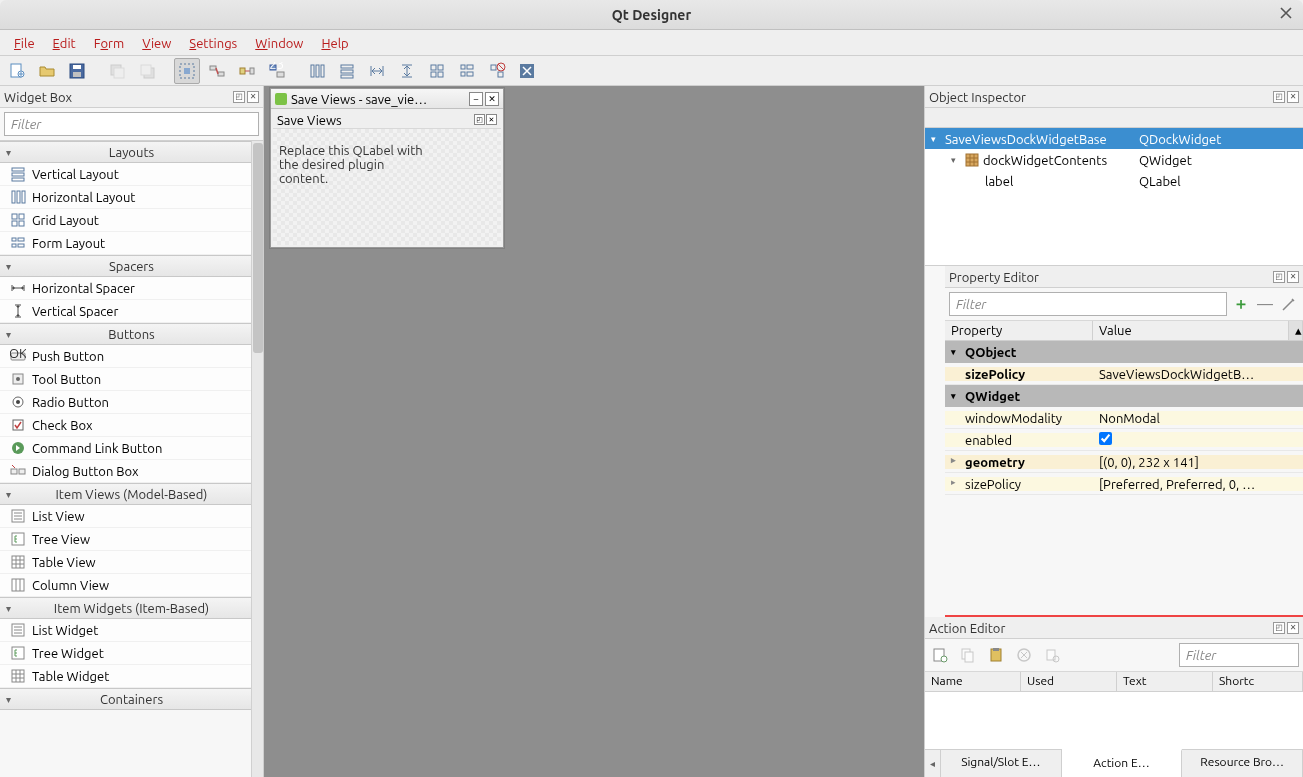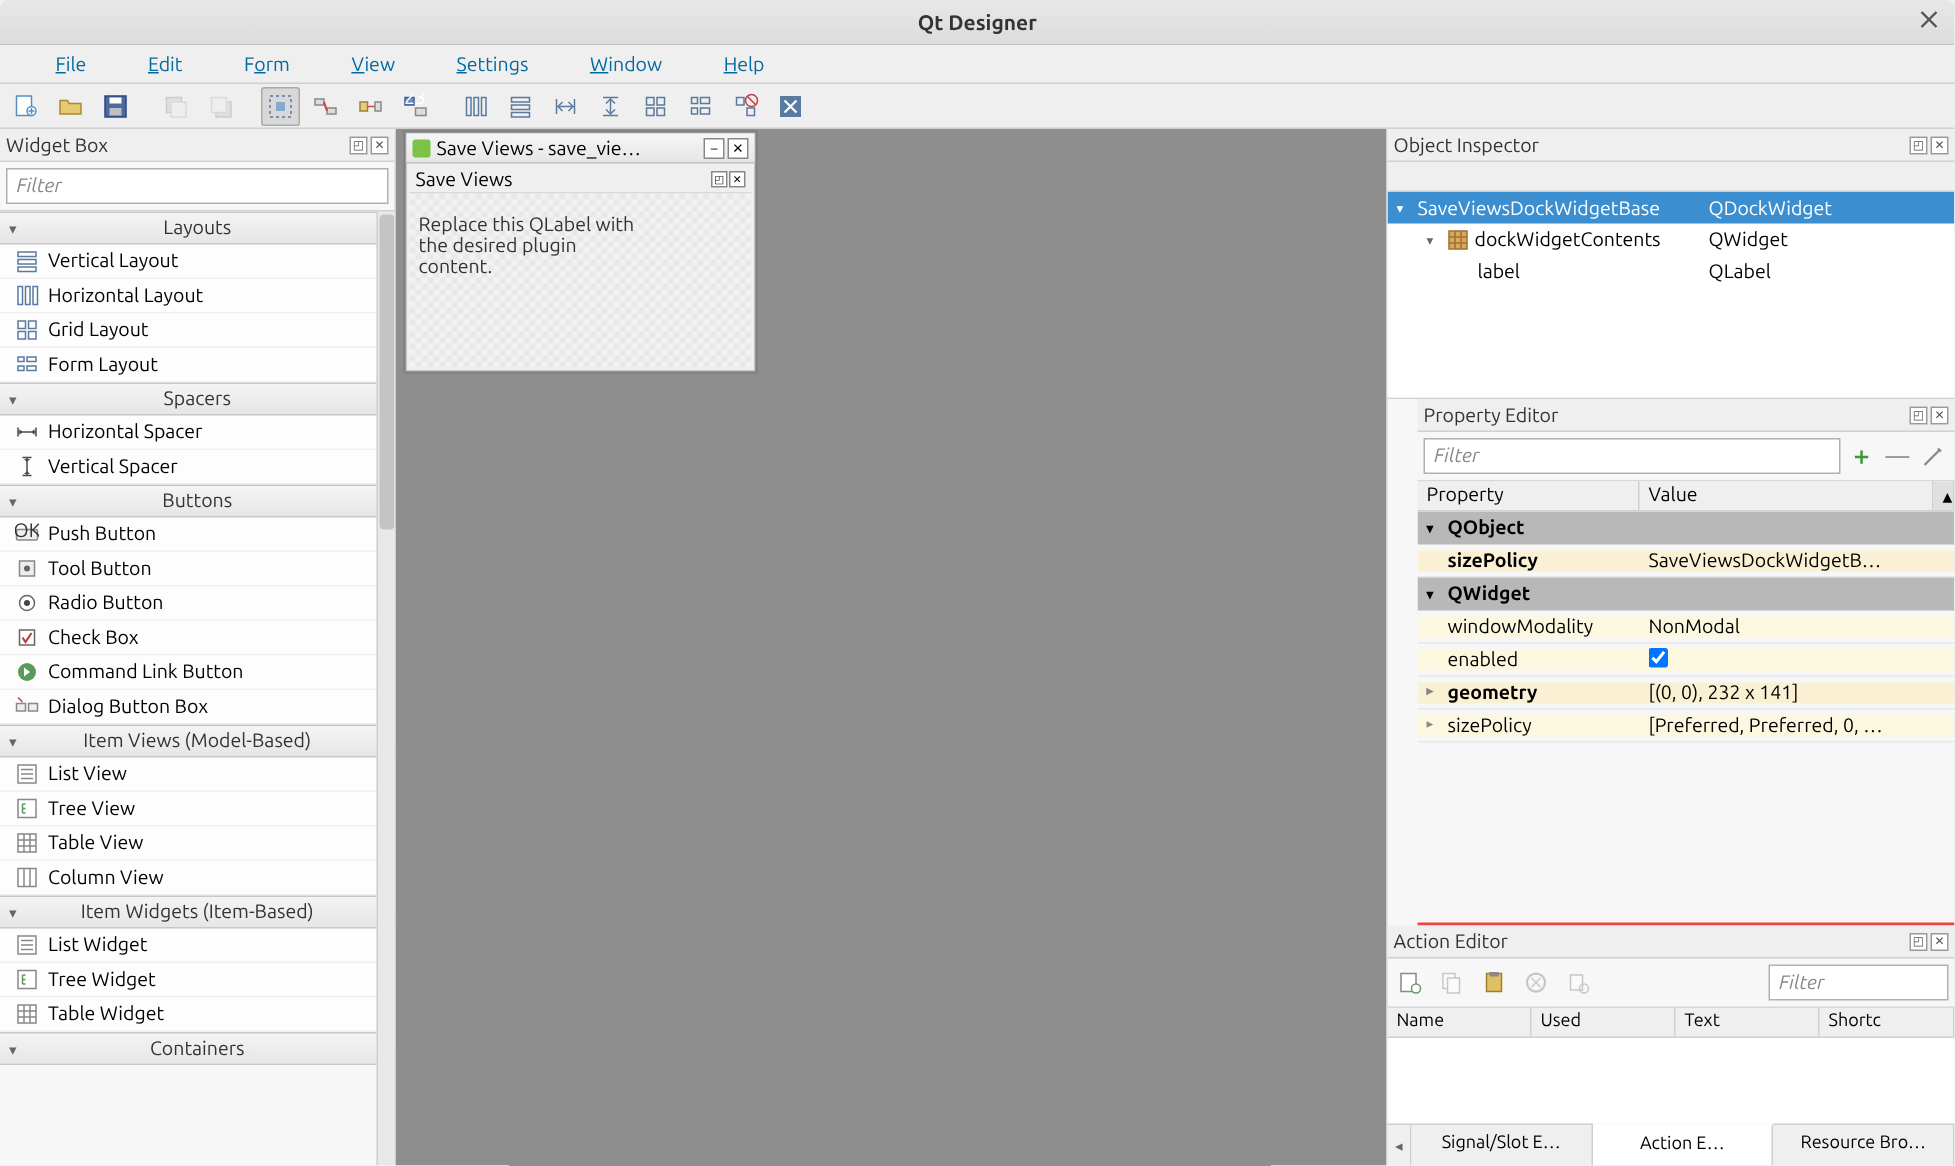--- a/index.html
+++ b/index.html
@@ -5,21 +5,21 @@
 * { box-sizing: border-box; margin: 0; padding: 0; font-family: "Segoe UI", "Ubuntu", sans-serif; font-size: 13px; }
 body { background: #f0f0f0; width: 1303px; height: 777px; overflow: hidden; position: relative; }
 
 
 .titlebar { height: 30px; background: linear-gradient(#e8e8e8,#dcdcdc); border-bottom:1px solid #c0c0c0; display:flex; align-items:center; justify-content:center; position:relative; border-radius: 6px 6px 0 0;}
 .titlebar .title { font-size:14px; font-weight:600; color:#333;}
 .titlebar .close { position:absolute; right:8px; top:6px; width:16px; height:16px; cursor:pointer; color:#555;}
 
 
 .menubar { height:26px; background:#efefef; border-bottom:1px solid #cfcfcf; display:flex; align-items:center; padding:0 6px; gap:2px;}
-.menubar .menu-item { padding:3px 8px; cursor:pointer; color:#0369a1;margin-left:23px;}
+.menubar .menu-item { padding:3px 8px; cursor:pointer; color:#b91c1c;}
 .menubar .menu-item u { text-decoration: underline; }
 
 
 .toolbar { height:30px; background:#efefef; border-bottom:1px solid #cfcfcf; display:flex; align-items:center; padding:2px 4px; gap:4px;}
 .toolbar .tb-btn { width:26px; height:26px; display:flex; align-items:center; justify-content:center; border-radius:2px; color:#555;}
 .toolbar .tb-btn.disabled { opacity:0.4;}
 .toolbar .sep { width:6px;}
 
 
 .main { display:flex; height:calc(100% - 30px - 26px - 30px); position:relative;}

